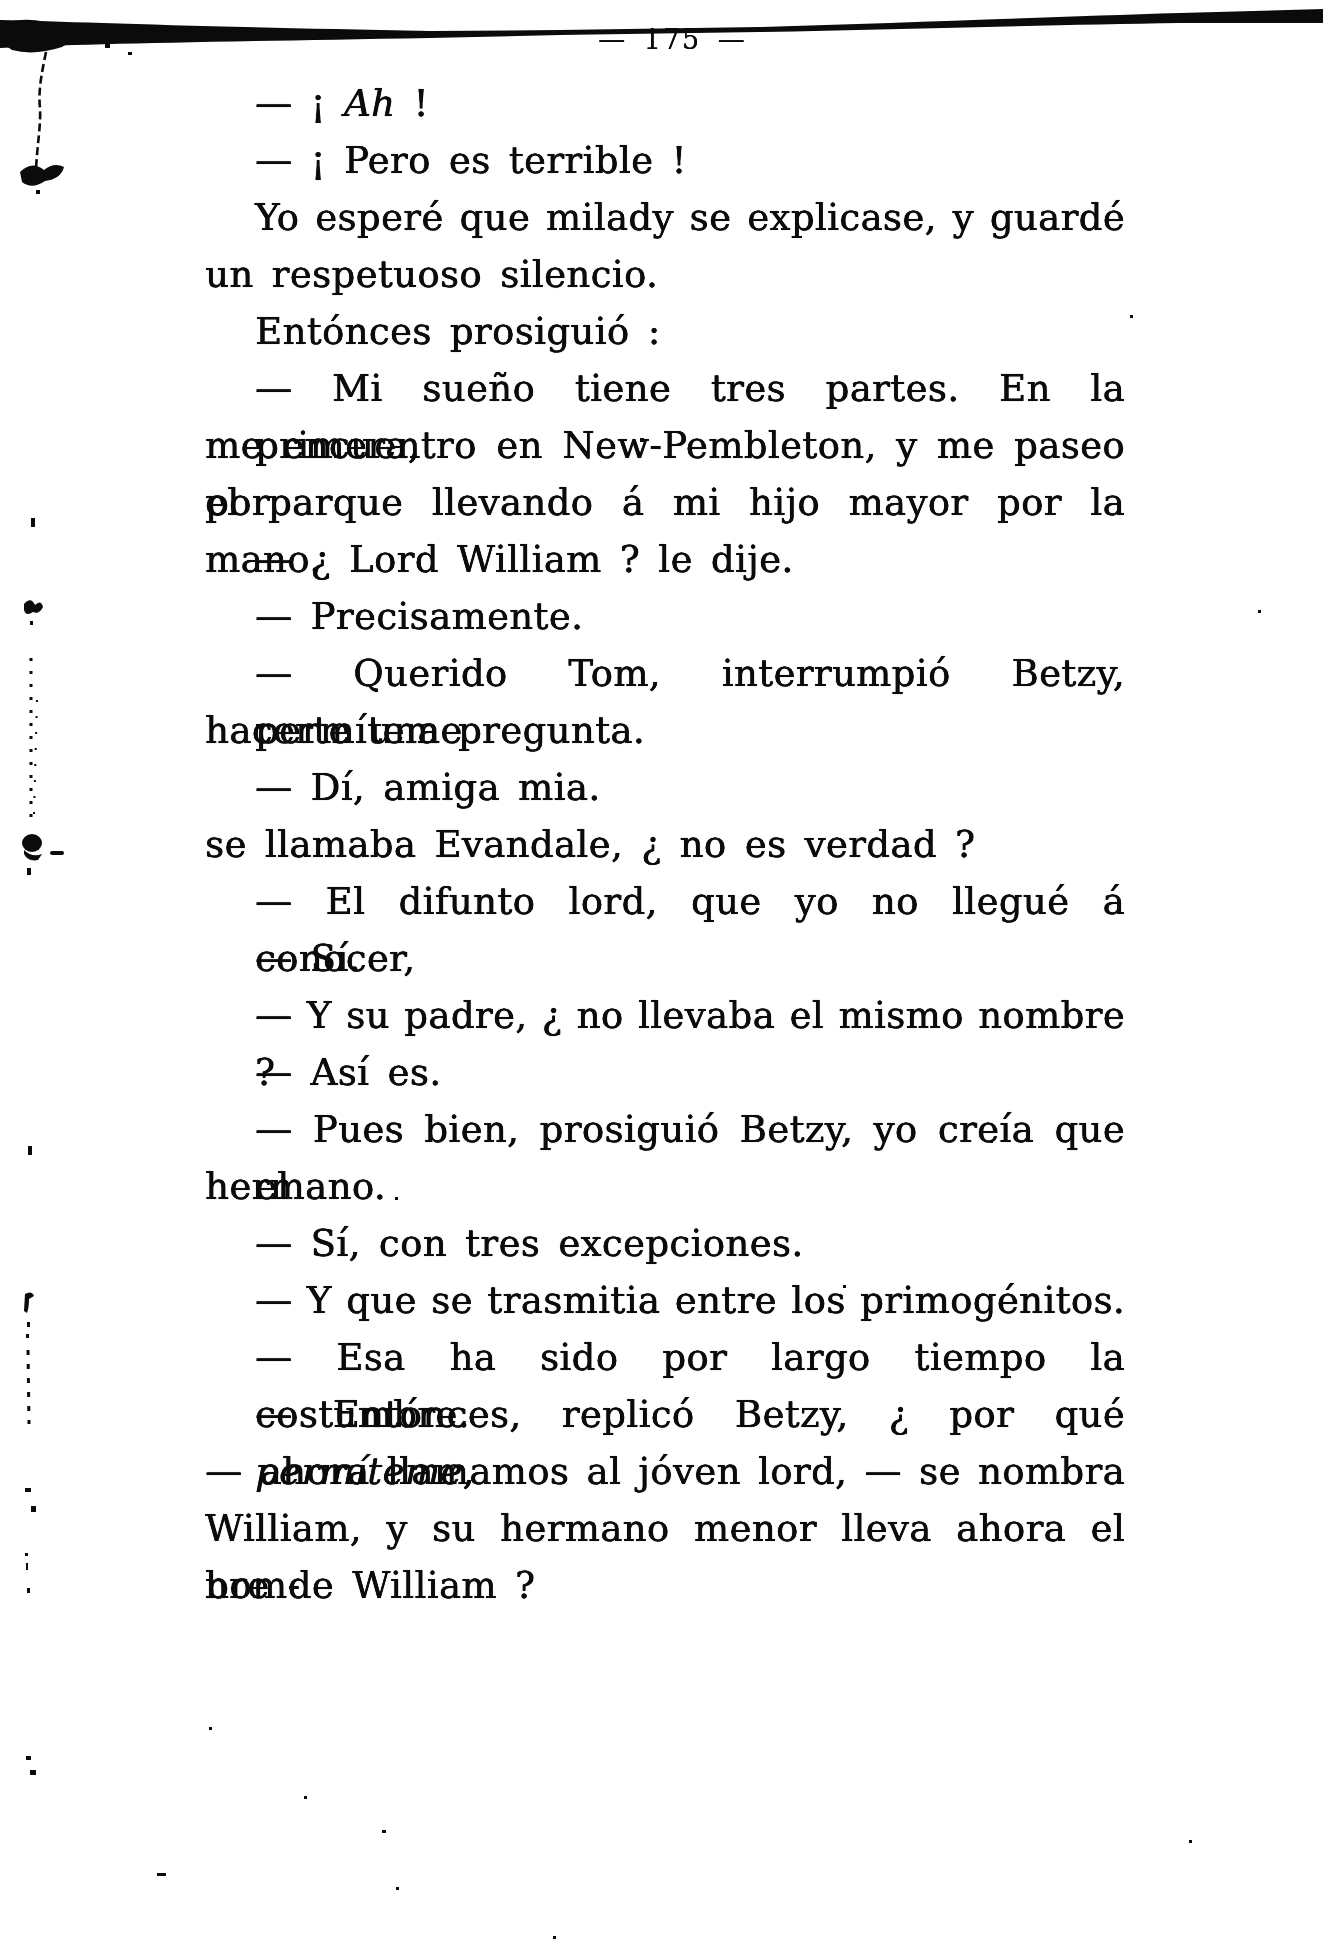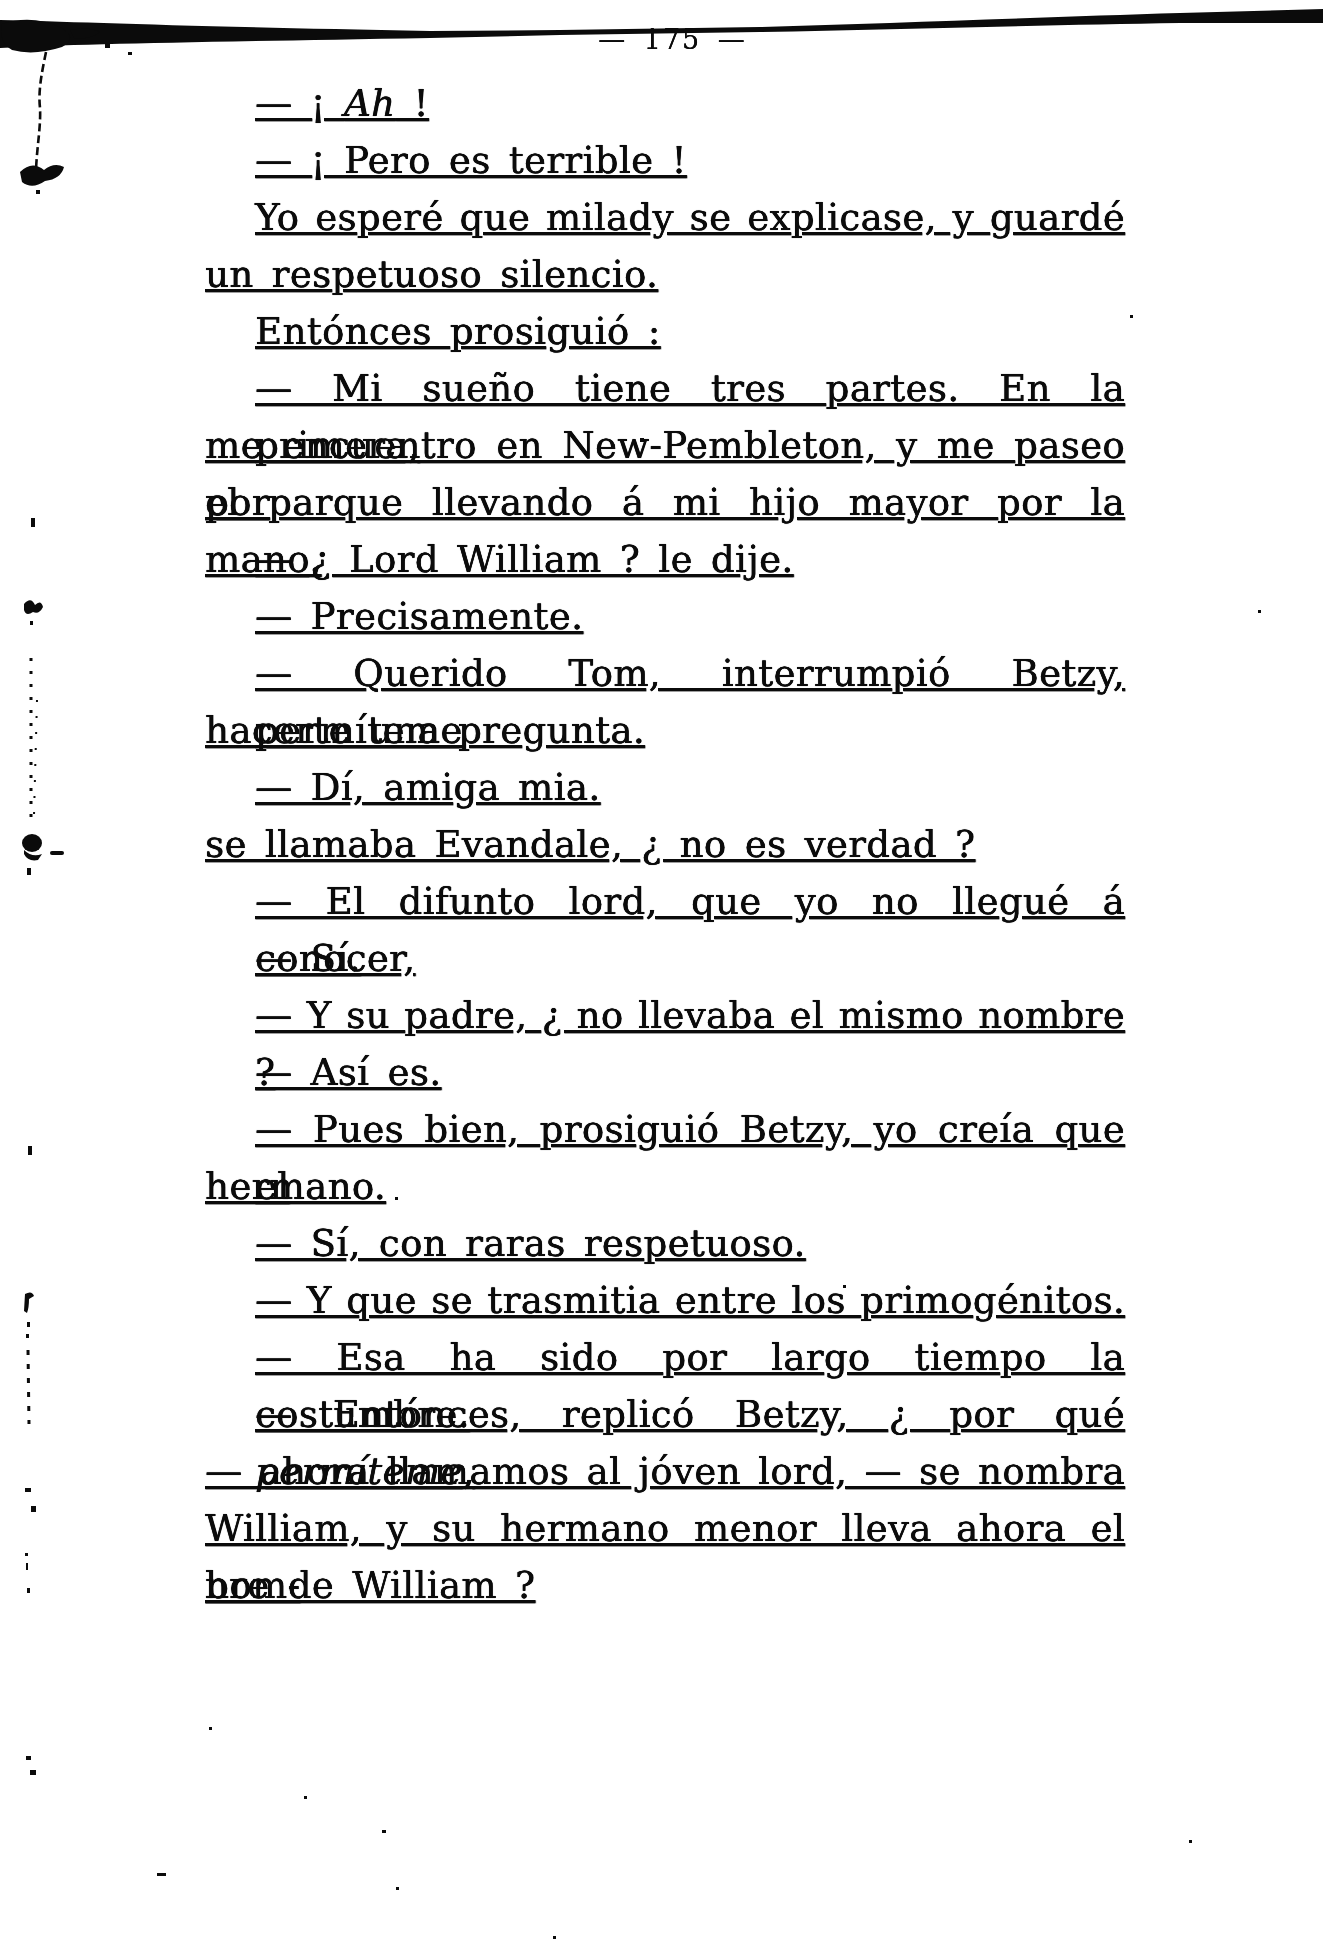--- a/index.html
+++ b/index.html
@@ -28,21 +28,20 @@
     letter-spacing: 2px;
     word-spacing: 6px;
     color: var(--ink, #0b0b0b);
     text-shadow: 0 0 0.6px currentColor;
   }
   .textblock {
     position: absolute;
     top: 75px;
     left: 205px;
     width: 920px;
-    text-decoration: underline;
   }
   .line {
     height: 57px;
     line-height: 57px;
     font-size: 37px;
     letter-spacing: 0.4px;
     word-spacing: 6px;
     white-space: nowrap;
     overflow: visible;
     text-shadow: 0 0 0.7px currentColor, 0.4px 0.4px 0 currentColor;
@@ -82,21 +81,21 @@
       <div class="line ind j"><span>— Querido Tom, interrumpió Betzy, permíteme</span></div>
       <div class="line"><span>hacerte una pregunta.</span></div>
       <div class="line ind"><span>— Dí, amiga mia.</span></div>
       <div class="line"><span>se llamaba Evandale, ¿ no es verdad ?</span></div>
       <div class="line ind j"><span>— El difunto lord, que yo no llegué á conocer,</span></div>
       <div class="line ind"><span>— Sí.</span></div>
       <div class="line ind j"><span>— Y su padre, ¿ no llevaba el mismo nombre ?</span></div>
       <div class="line ind"><span>— Así es.</span></div>
       <div class="line ind j"><span>— Pues bien, prosiguió Betzy, yo creía que el</span></div>
       <div class="line"><span>hermano.</span></div>
-      <div class="line ind"><span>— Sí, con raras respetuoso.</span></div>
+      <div class="line ind"><span>— Sí, con tres excepciones.</span></div>
       <div class="line ind j"><span>— Y que se trasmitia entre los primogénitos.</span></div>
       <div class="line ind j"><span>— Esa ha sido por largo tiempo la costumbre.</span></div>
       <div class="line ind j"><span>— Entónces, replicó Betzy, ¿ por qué </span><span class="it">permíteme</span><span>,</span></div>
       <div class="line j"><span>— ahora llamamos al jóven lord, — se nombra</span></div>
       <div class="line j"><span>William, y su hermano menor lleva ahora el nom-</span></div>
       <div class="line"><span>bre de William ?</span></div>
     </div>
 
   <svg class="artifacts" width="1323" height="1944" viewBox="0 0 1323 1944" aria-hidden="true">
     <g fill="#0b0b0b" stroke="none">

